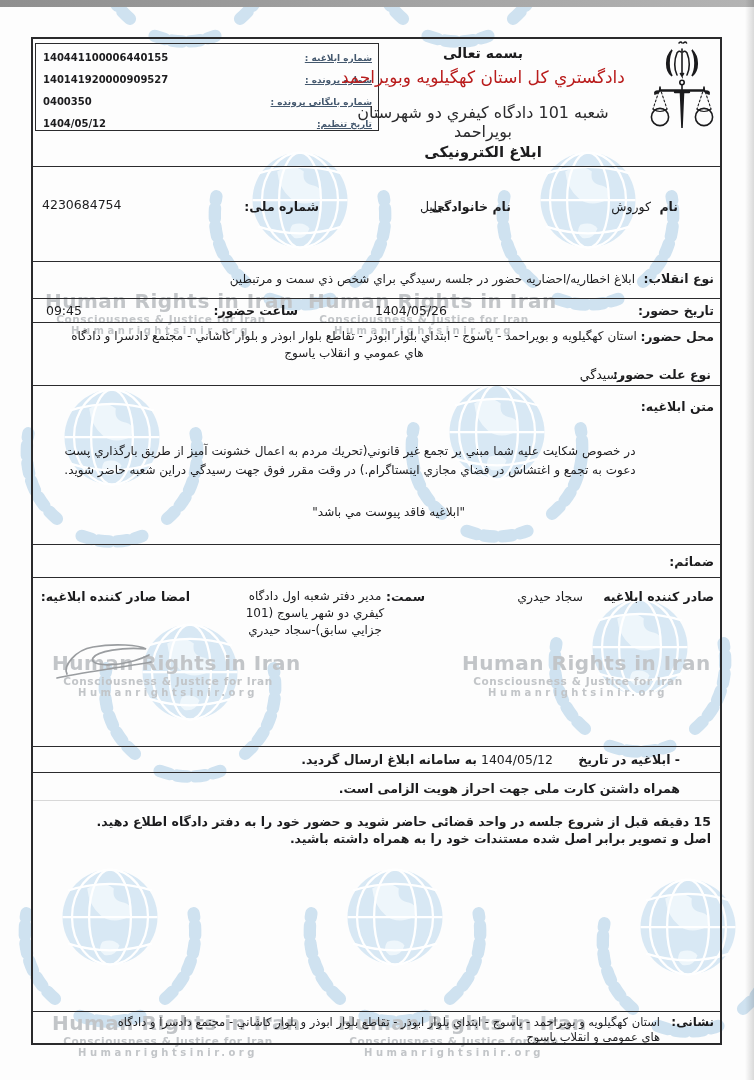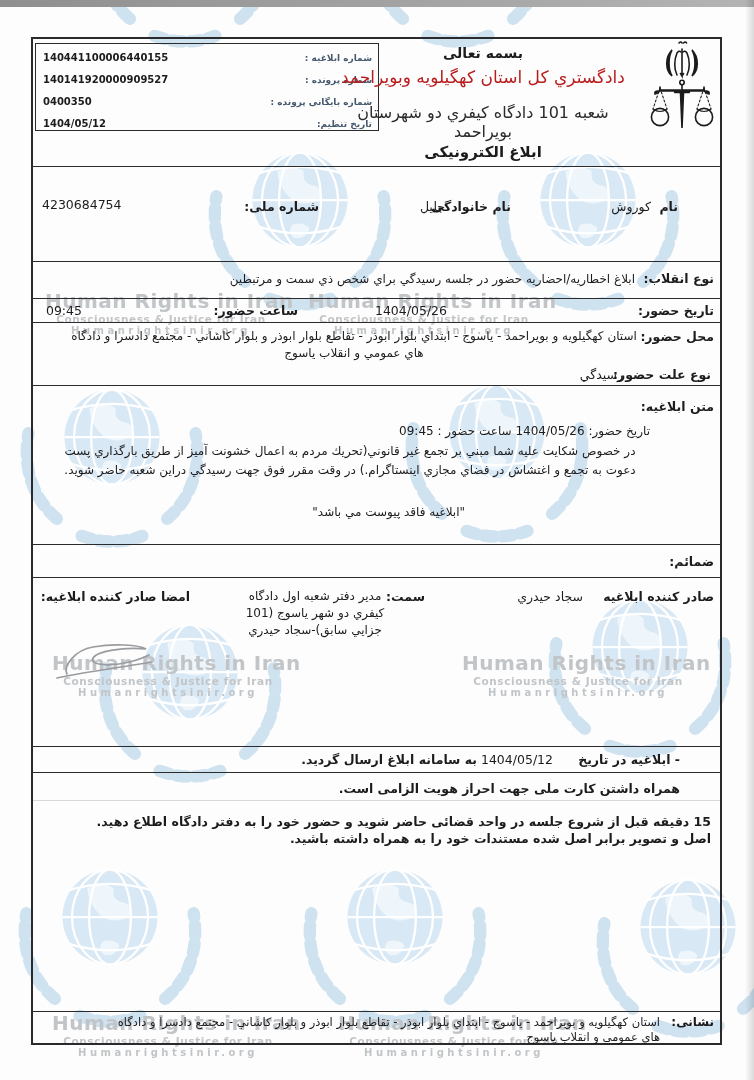--- a/index.html
+++ b/index.html
@@ -22,21 +22,21 @@
   .sec{position:absolute;left:0;right:0;box-sizing:border-box;border-bottom:1px solid #2b2b2d;}
   .sec:last-child{border-bottom:none;}
   .abs{position:absolute;}
   .b{font-weight:bold;}
   .fs12{font-size:12px;line-height:17px;text-align:center;}
   .fs125{font-size:12.5px;line-height:17px;}
   
   .leftbox{position:absolute;left:2px;top:4px;width:344px;height:88px;
         border:1.5px solid #2b2b2d;box-sizing:border-box;direction:rtl;}
   .lb-row{position:absolute;left:0;right:0;height:22px;}
-  .lb-label{position:absolute;right:6px;top:4px;font-size:9px;font-weight:bold;color:#44586e;white-space:nowrap;}
+  .lb-label{position:absolute;right:6px;top:4px;font-size:9px;font-weight:bold;color:#44586e;white-space:nowrap;text-decoration:underline;}
   .lb-value{position:absolute;left:7px;top:3px;font-size:10px;font-weight:600;direction:ltr;white-space:nowrap;}
   .hdr-center{position:absolute;left:295px;top:6px;width:310px;text-align:center;}
   .hdr-bism{font-size:14px;font-weight:bold;margin-bottom:6px;}
   .hdr-org{font-size:17px;margin-bottom:16px;color:#b91c1c;}
   .hdr-branch{font-size:16px;color:#2b2b2d;}
   .hdr-title{position:absolute;left:295px;top:104px;width:310px;text-align:center;
         font-size:15px;font-weight:bold;}
   .emblem{position:absolute;right:6px;top:1px;width:64px;height:94px;}
   .postext{text-align:center;}
   .note1{height:28px;padding:7px 40px 0 0;border-bottom:1px solid #d8d8d8;box-sizing:border-box;}
@@ -351,21 +351,20 @@
 
     <div class="sec" style="top:284px;height:63px;">
       <span class="abs b fs125" style="top:5px;right:6px;">محل حضور:</span>
       <div class="abs fs12" style="top:5px;right:80px;width:572px;">استان کهگیلویه و بویراحمد - یاسوج - ابتداي بلوار ابوذر - تقاطع بلوار ابوذر و بلوار کاشاني - مجتمع دادسرا و دادگاه هاي عمومي و انقلاب یاسوج</div>
       <span class="abs b fs125" style="top:43px;right:9px;">نوع علت حضور:</span>
       <span class="abs fs125" style="top:43px;right:97px;">رسیدگي</span>
     </div>
 
     <div class="sec" style="top:347px;height:159px;">
       <span class="abs b fs125" style="top:12px;right:6px;">متن ابلاغیه:</span>
-      <div class="abs fs12" style="top:37px;right:70px;">تاریخ حضور: 1404/05/26 ساعت حضور : 09:45</div>
       <div class="abs fs12" style="top:56px;right:70px;width:600px;line-height:19px;">در خصوص شکایت علیه شما مبني بر تجمع غیر قانوني(تحریك مردم به اعمال خشونت آمیز از طریق بارگذاري پست دعوت به تجمع و اغتشاش در فضاي مجازي اینستاگرام.) در وقت مقرر فوق جهت رسیدگي دراین شعبه حاضر شوید.</div>
       <div class="abs fs12" style="top:118px;right:255px;">"ابلاغیه فاقد پیوست مي باشد"</div>
     </div>
 
     <div class="sec" style="top:506px;height:33px;">
       <span class="abs b fs125" style="top:8px;right:6px;">ضمائم:</span>
     </div>
 
     <div class="sec" style="top:539px;height:169px;">
       <span class="abs b fs125" style="top:10px;right:6px;">صادر کننده ابلاغیه</span>

